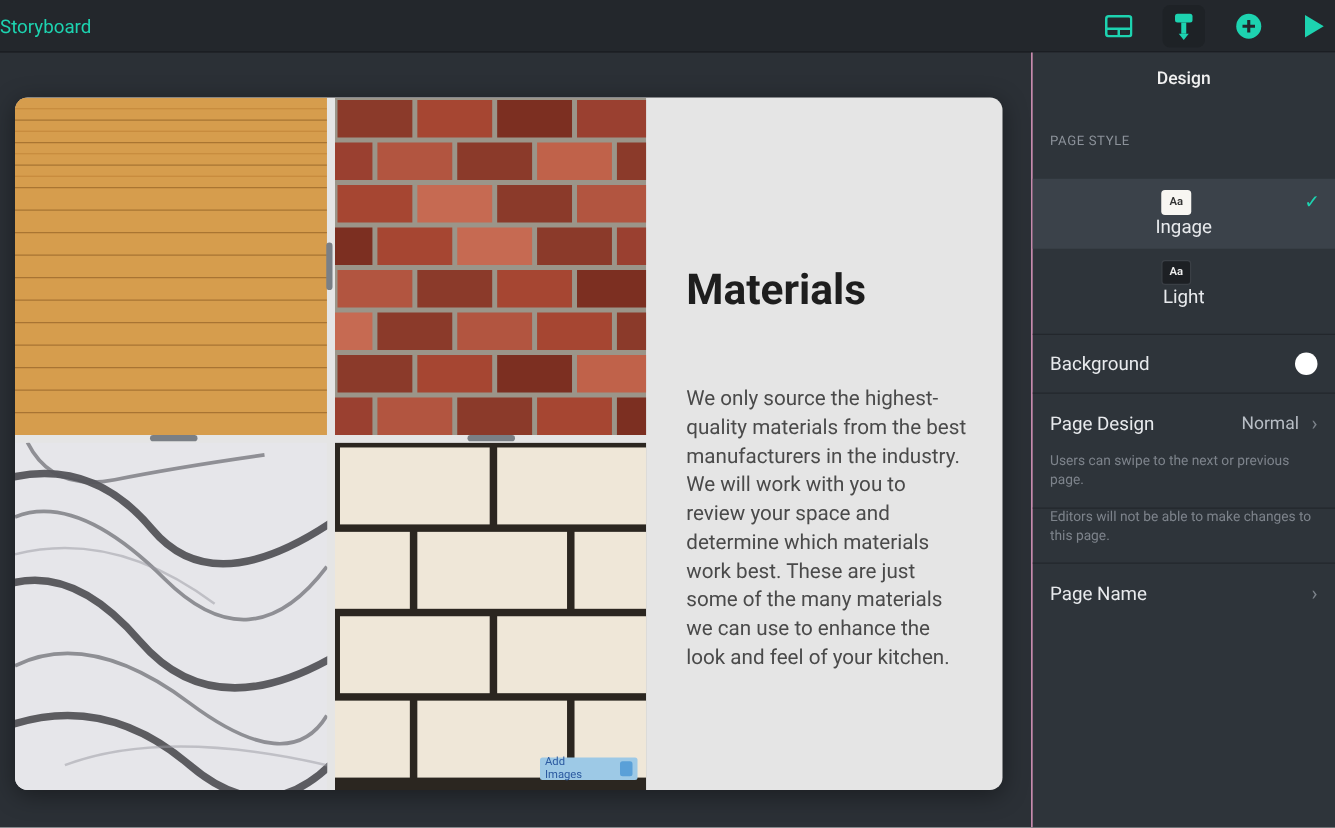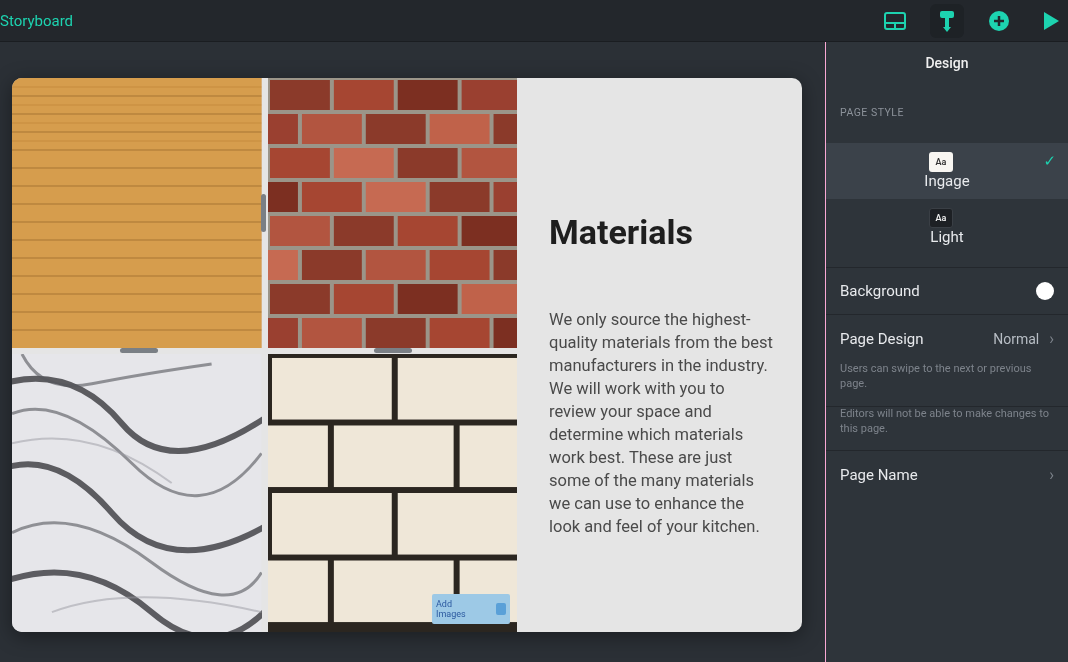--- a/index.html
+++ b/index.html
@@ -95,21 +95,21 @@
     font-size: 16.5px;
     line-height: 1.4;
     color: #4a4a4a;
     margin-top: 40px;
   }
   .add-images {
     position: absolute;
     bottom: 8px;
     left: 420px;
     width: 78px;
-    height: 30px;
+    height: 18px;
     background: #9dc9e6;
     border-radius: 2px;
     font-size: 9px;
     color: #2c5aa0;
     display: flex;
     align-items: center;
     justify-content: center;
     gap: 18px;
     cursor: pointer;
     padding: 0 4px;

